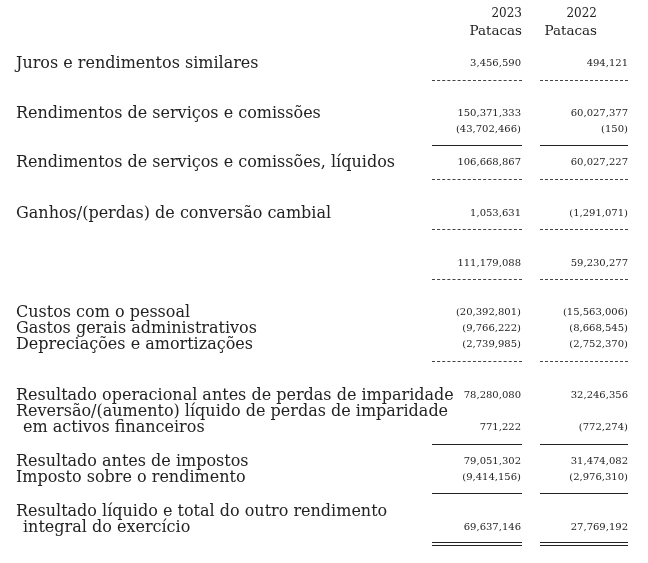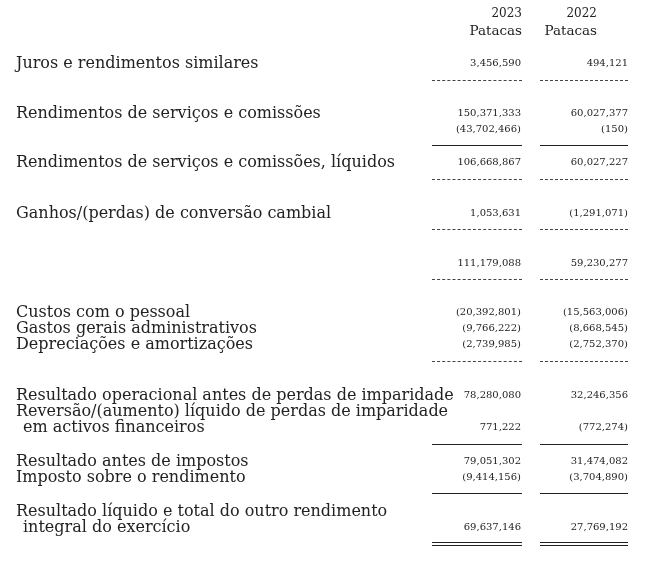--- a/index.html
+++ b/index.html
@@ -117,21 +117,21 @@
 <div class="rule solid c22" style="top:444px"></div>
 
 <div class="row" style="top:452px">
   <span class="lbl">Resultado antes de impostos</span>
   <span class="v c23">79,051,302</span>
   <span class="v c22">31,474,082</span>
 </div>
 <div class="row" style="top:468px">
   <span class="lbl">Imposto sobre o rendimento</span>
   <span class="v c23">(9,414,156)</span>
-  <span class="v c22">(3,704,890)</span>
+  <span class="v c22">(2,976,310)</span>
 </div>
 <div class="rule solid c23" style="top:493px"></div>
 <div class="rule solid c22" style="top:493px"></div>
 
 <div class="row" style="top:502px">
   <span class="lbl">Resultado líquido e total do outro rendimento</span>
 </div>
 <div class="row" style="top:518px">
   <span class="lbl indent">integral do exercício</span>
   <span class="v c23">69,637,146</span>

